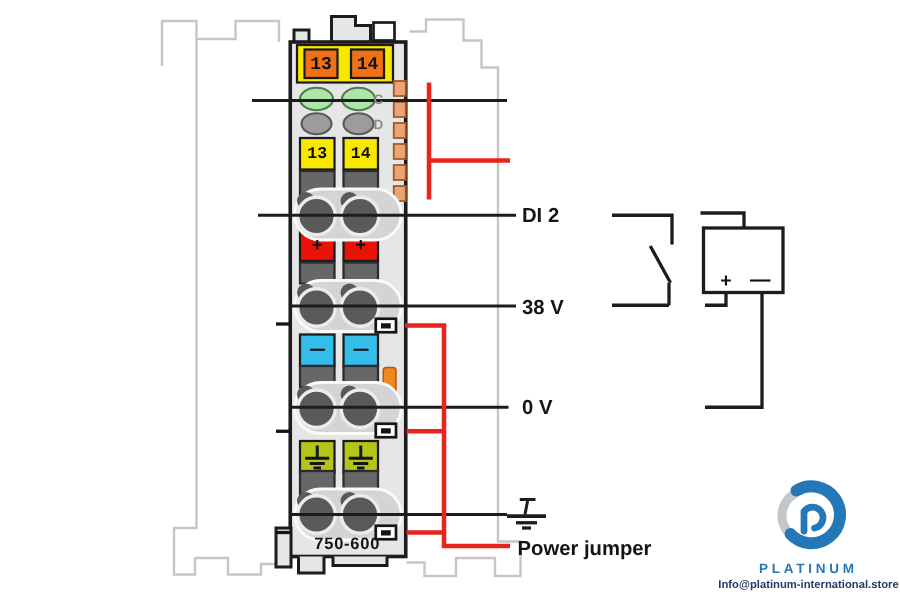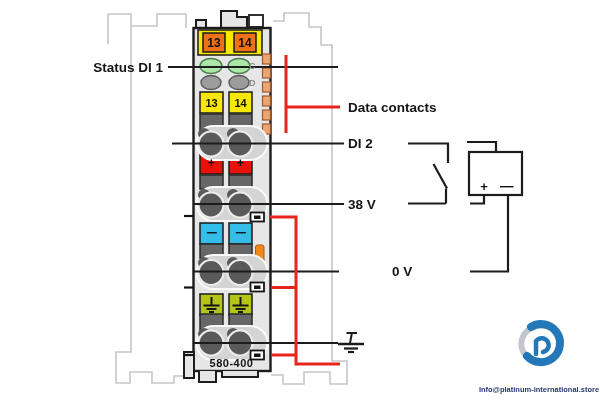--- a/index.html
+++ b/index.html
@@ -8,21 +8,21 @@
     font-family:"Liberation Sans", sans-serif;
   }
   svg{position:absolute;left:0;top:0;}
   .lbl{
     position:absolute;font-weight:bold;font-size:13.5px;color:#141414;
     line-height:15px;white-space:nowrap;
   }
   .lbl.right-align{text-align:right;}
   .boxnum{
     position:absolute;font-weight:bold;font-size:12px;color:#111;
-    text-align:center;line-height:14px;
+    text-align:center;line-height:14px;font-family:Liberation Mono, monospace;
   }
   .boxnum.small{font-size:11px;}
   .ledletter{
     position:absolute;font-weight:bold;font-size:9px;color:#8a8a8a;line-height:10px;
   }
   .sym{
     position:absolute;font-weight:bold;font-size:12.5px;color:#101010;
     text-align:center;line-height:13px;
   }
   .sym .stretch{display:inline-block;transform:scaleX(1.6);}
@@ -198,38 +198,38 @@
       <path d="M508,195 V271.5 H470"></path>
     </g>
 
     <g fill="none" stroke-linecap="round">
       <path d="M524,353 A17,17 0 0 1 530,329" stroke="#c3c6cb" stroke-width="6"></path>
       <path d="M531,327 A19,19 0 1 1 527,356" stroke="#2478b8" stroke-width="8"></path>
       <path d="M536,354 V341 A7,7 0 1 1 543,352" stroke="#2478b8" stroke-width="4.5"></path>
     </g>
   </svg>
 
-  <div class="lbl right-align" style="left:43px;top:59.5px;width:120px;">Status DI 1</div>
-  <div class="lbl" style="left:348px;top:99.5px;">Data contacts</div>
   <div class="lbl" style="left:348px;top:136px;text-align:right;">DI 2</div>
   <div class="lbl" style="left:348px;top:196.5px;">38 V</div>
-  <div class="lbl" style="left:348px;top:264px;margin-left:44px;">0 V</div>
+  <div class="lbl" style="left:348px;top:264px;">0 V</div>
+  <div class="lbl" style="left:345px;top:357.5px;">Power jumper</div>
 
   <div class="boxnum" style="left:203px;top:35.5px;width:22px;">13</div>
   <div class="boxnum" style="left:234px;top:35.5px;width:22px;">14</div>
   <div class="boxnum small" style="left:200px;top:95.5px;width:23px;">13</div>
   <div class="boxnum small" style="left:229px;top:95.5px;width:23px;">14</div>
   <div class="ledletter" style="left:249px;top:61px;">C</div>
   <div class="ledletter" style="left:249px;top:77.5px;">D</div>
 
   <div class="sym" style="left:200px;top:157px;width:23px;">+</div>
   <div class="sym" style="left:229px;top:157px;width:23px;">+</div>
   <div class="sym" style="left:200px;top:226.5px;width:23px;"><span class="stretch">−</span></div>
   <div class="sym" style="left:229px;top:226.5px;width:23px;"><span class="stretch">−</span></div>
 
-  <div class="model">580-400</div>
+  <div class="model">750-600</div>
 
   <div class="batt-sym" style="left:476px;top:180px;width:16px;">+</div>
   <div class="batt-sym" style="left:496px;top:180px;width:22px;"><span class="stretch">−</span></div>
 
+  <div class="logo-name">PLATINUM</div>
   <div class="logo-mail">Info@platinum-international.store</div>
 
 </div>
 
 </body></html>

